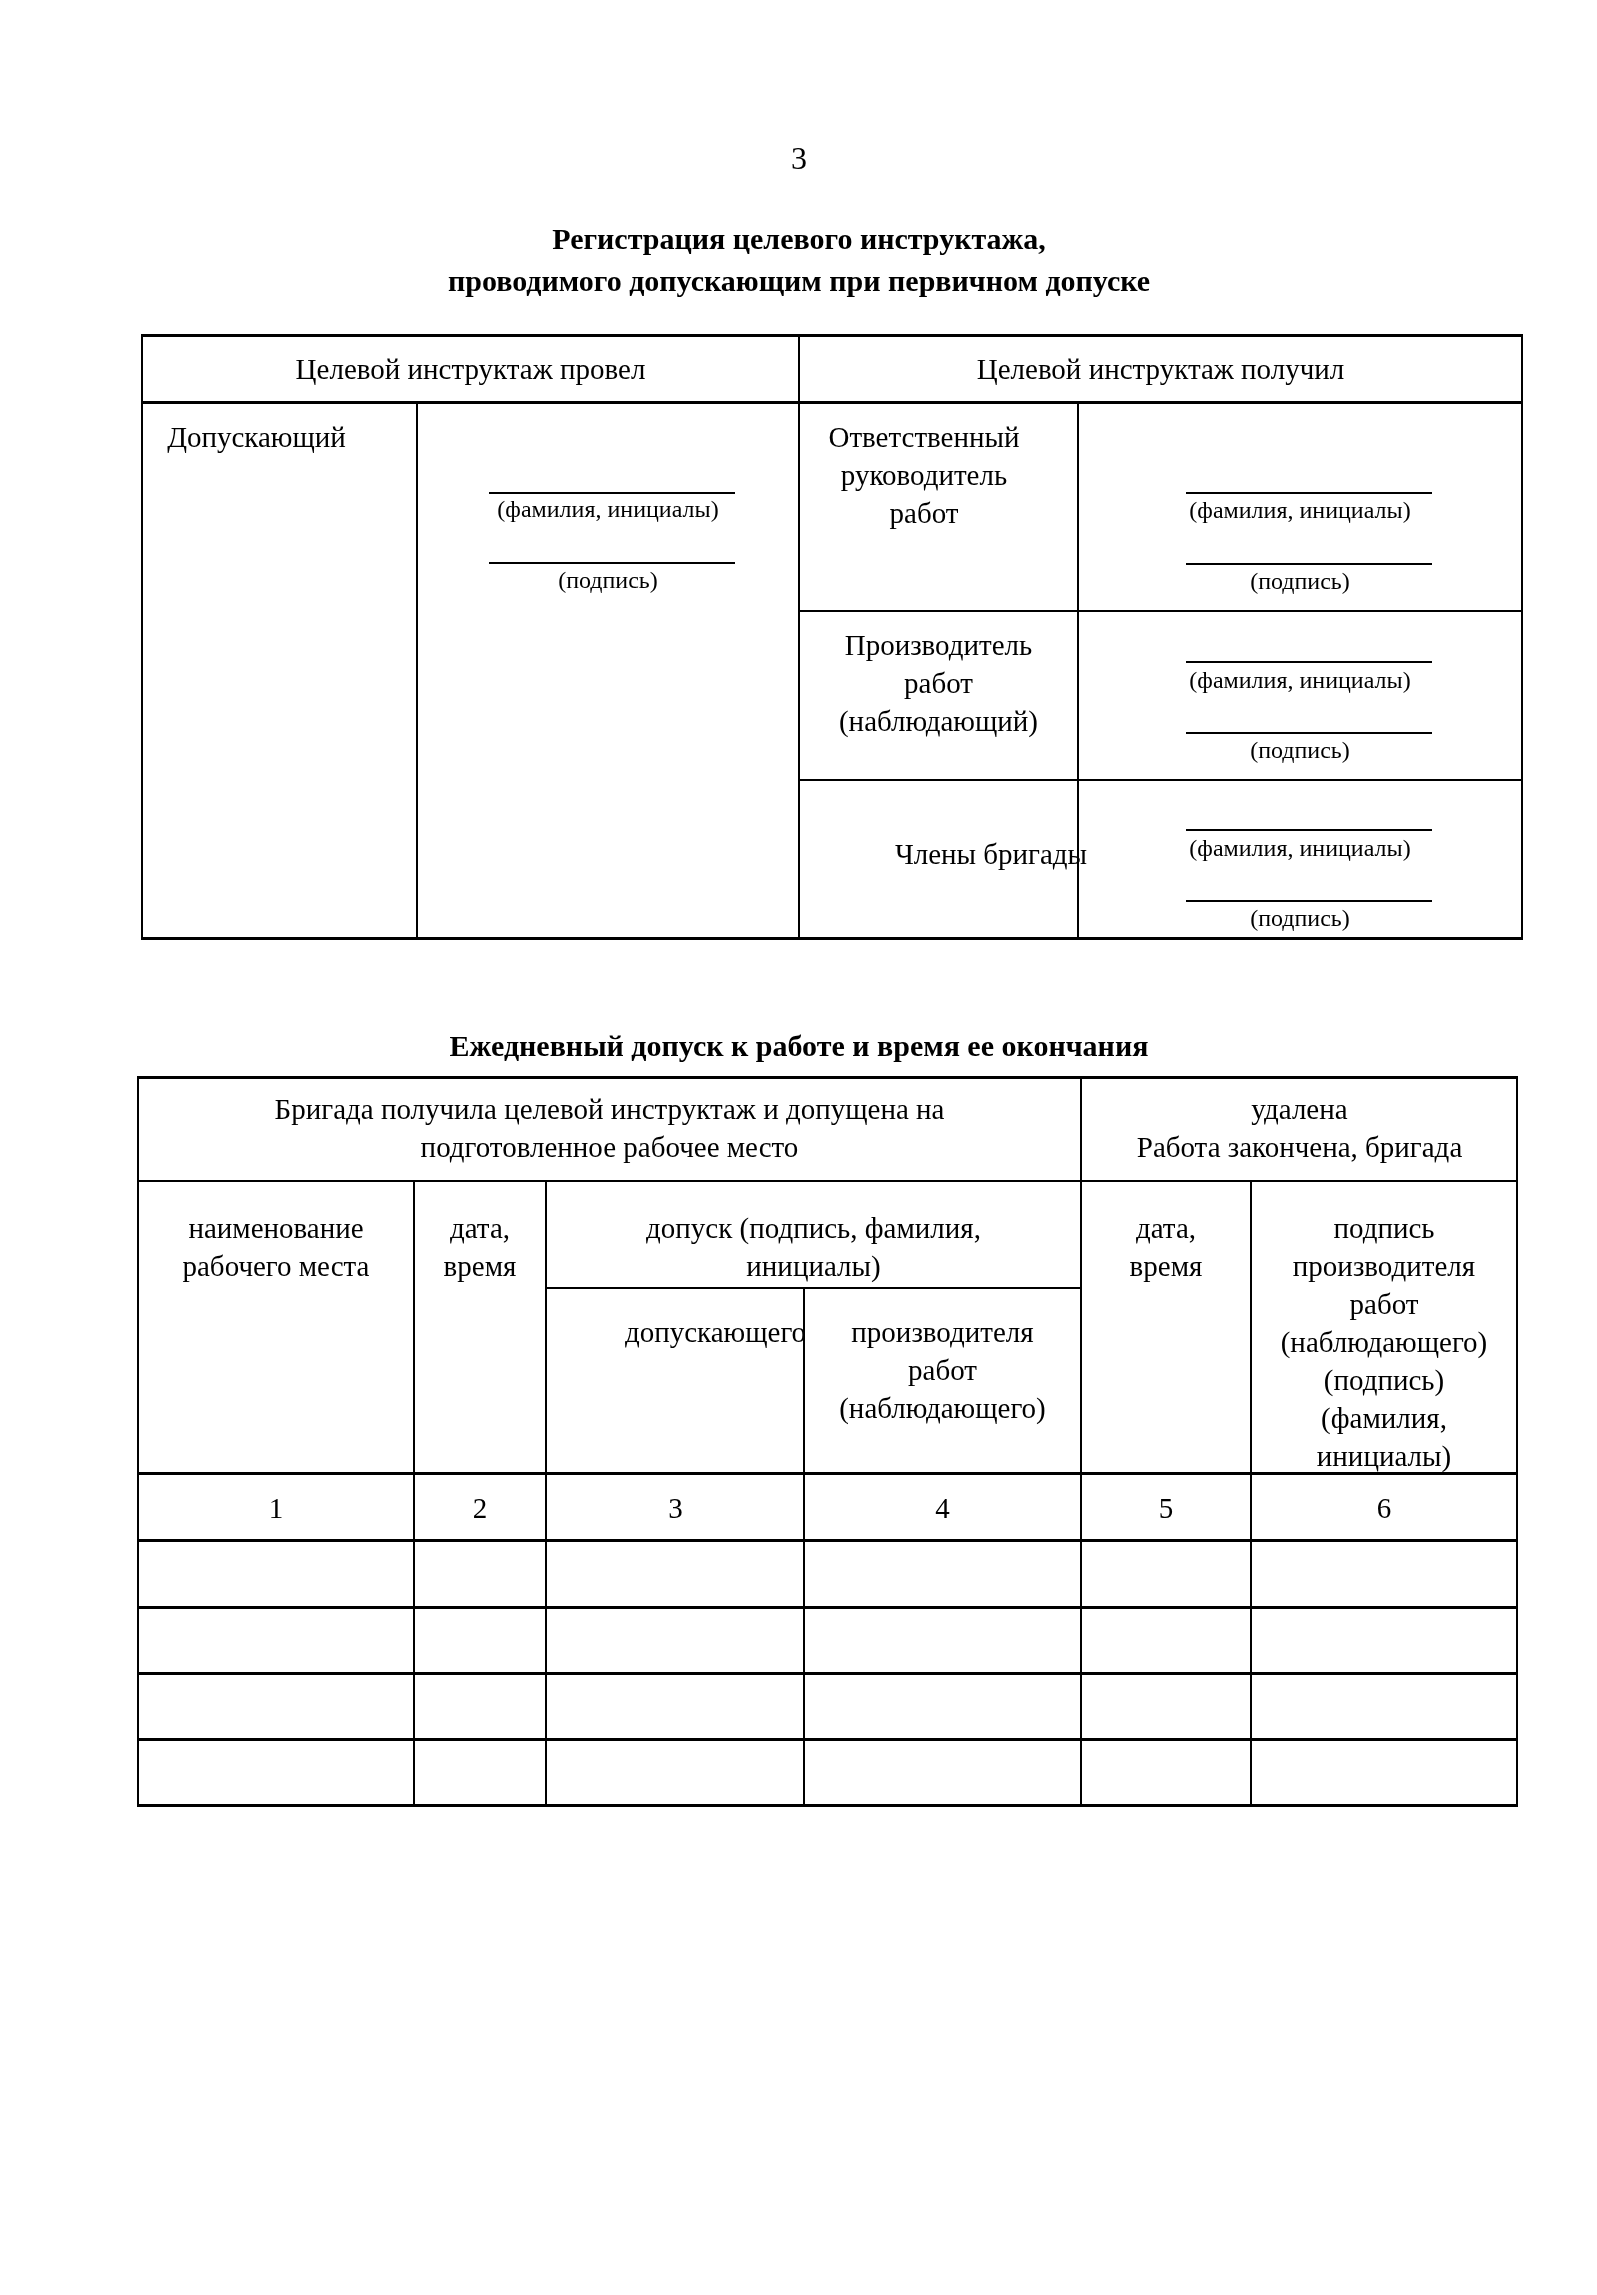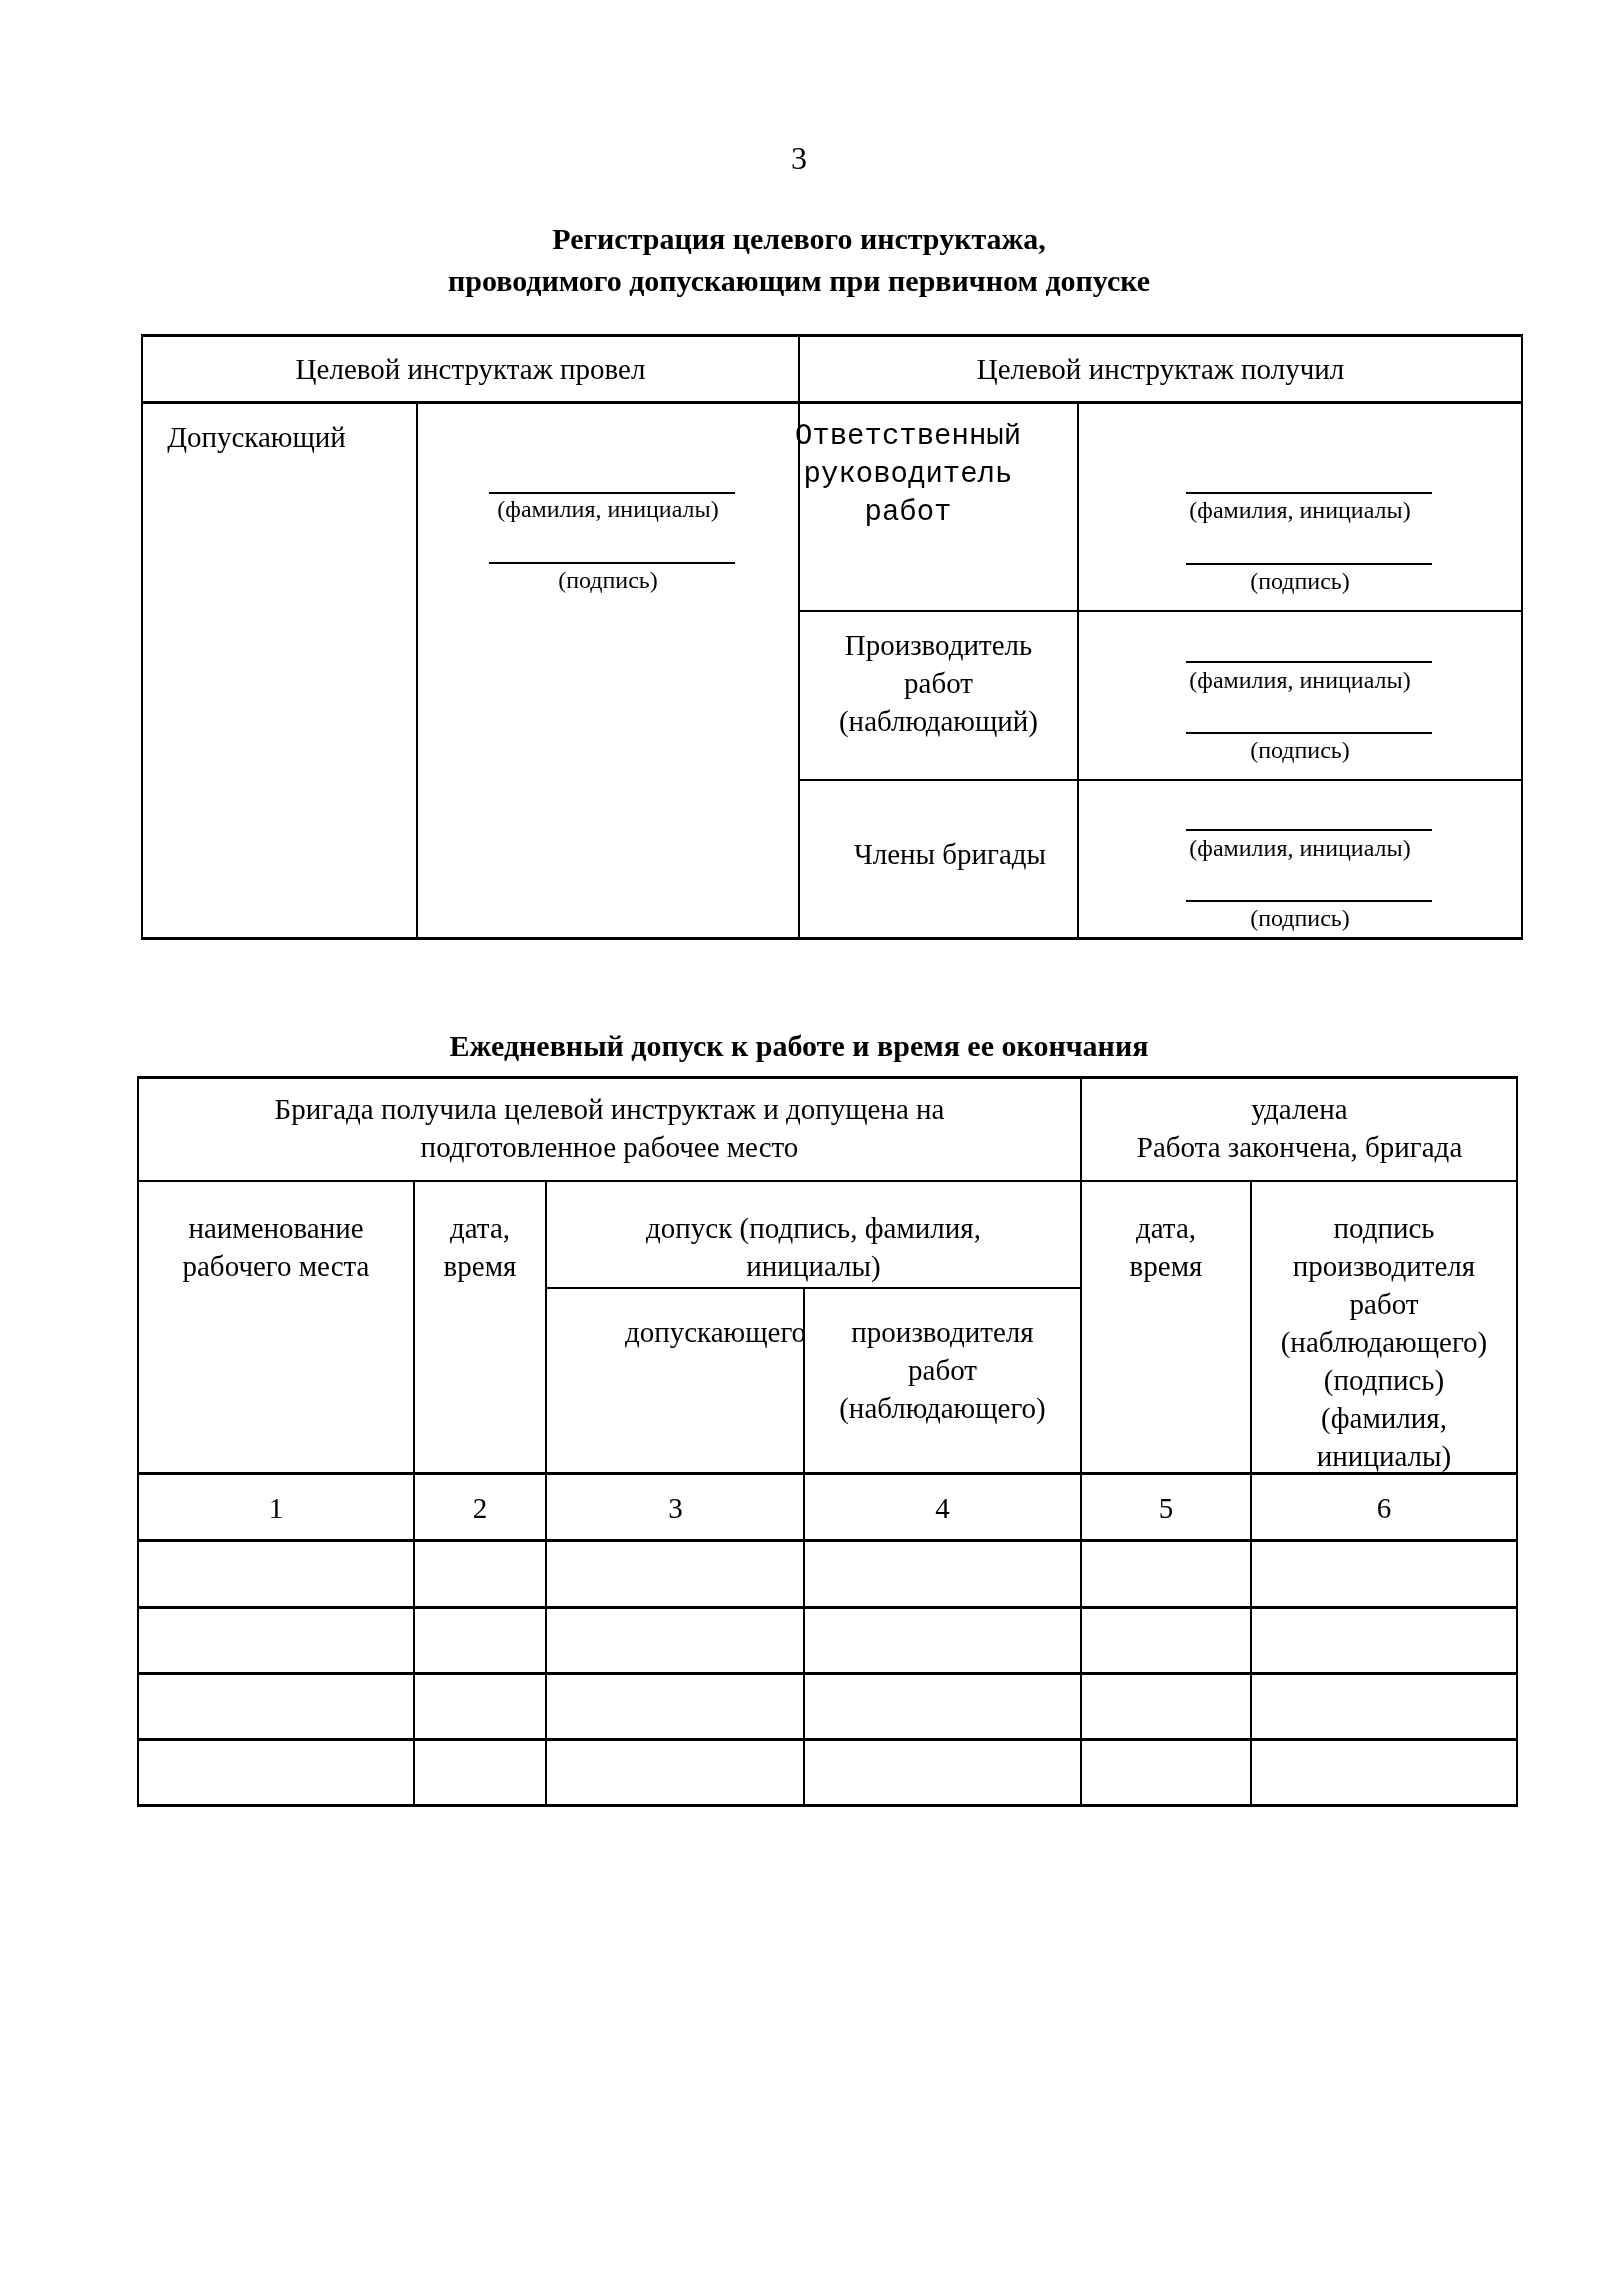--- a/index.html
+++ b/index.html
@@ -49,21 +49,21 @@
 
   <div class="cell-text" style="left:143px; width:227px; top:418px;">Допускающий</div>
 
   <div>
     <div class="sigline" style="left:489px; width:246px; top:492px;"></div>
     <div class="small" style="left:418px; width:380px; top:495px;">(фамилия, инициалы)</div>
     <div class="sigline" style="left:489px; width:246px; top:562px;"></div>
     <div class="small" style="left:418px; width:380px; top:566px;">(подпись)</div>
   </div>
 
-  <div class="cell-text" style="left:784px; width:248px; top:418px;font-family:Liberation Mono, monospace;">
+  <div class="cell-text" style="left:800px; width:248px; top:418px;">
     <div>Ответственный</div>
     <div>руководитель</div>
     <div>работ</div>
   </div>
   <div>
     <div class="sigline" style="left:1186px; width:246px; top:492px;"></div>
     <div class="small" style="left:1079px; width:442px; top:496px;">(фамилия, инициалы)</div>
     <div class="sigline" style="left:1186px; width:246px; top:563px;"></div>
     <div class="small" style="left:1079px; width:442px; top:567px;">(подпись)</div>
   </div>
@@ -73,21 +73,21 @@
     <div>работ</div>
     <div>(наблюдающий)</div>
   </div>
   <div>
     <div class="sigline" style="left:1186px; width:246px; top:661px;"></div>
     <div class="small" style="left:1079px; width:442px; top:666px;">(фамилия, инициалы)</div>
     <div class="sigline" style="left:1186px; width:246px; top:732px;"></div>
     <div class="small" style="left:1079px; width:442px; top:736px;">(подпись)</div>
   </div>
 
-  <div class="cell-text" style="left:800px; width:300px; top:835px;">Члены бригады</div>
+  <div class="cell-text" style="left:800px; width:300px; top:835px;padding-left:41px;">Члены бригады</div>
   <div>
     <div class="sigline" style="left:1186px; width:246px; top:829px;"></div>
     <div class="small" style="left:1079px; width:442px; top:834px;">(фамилия, инициалы)</div>
     <div class="sigline" style="left:1186px; width:246px; top:900px;"></div>
     <div class="small" style="left:1079px; width:442px; top:904px;">(подпись)</div>
   </div>
 </div>
 
 <div class="abs center title t2title">Ежедневный допуск к работе и время ее окончания</div>
 

